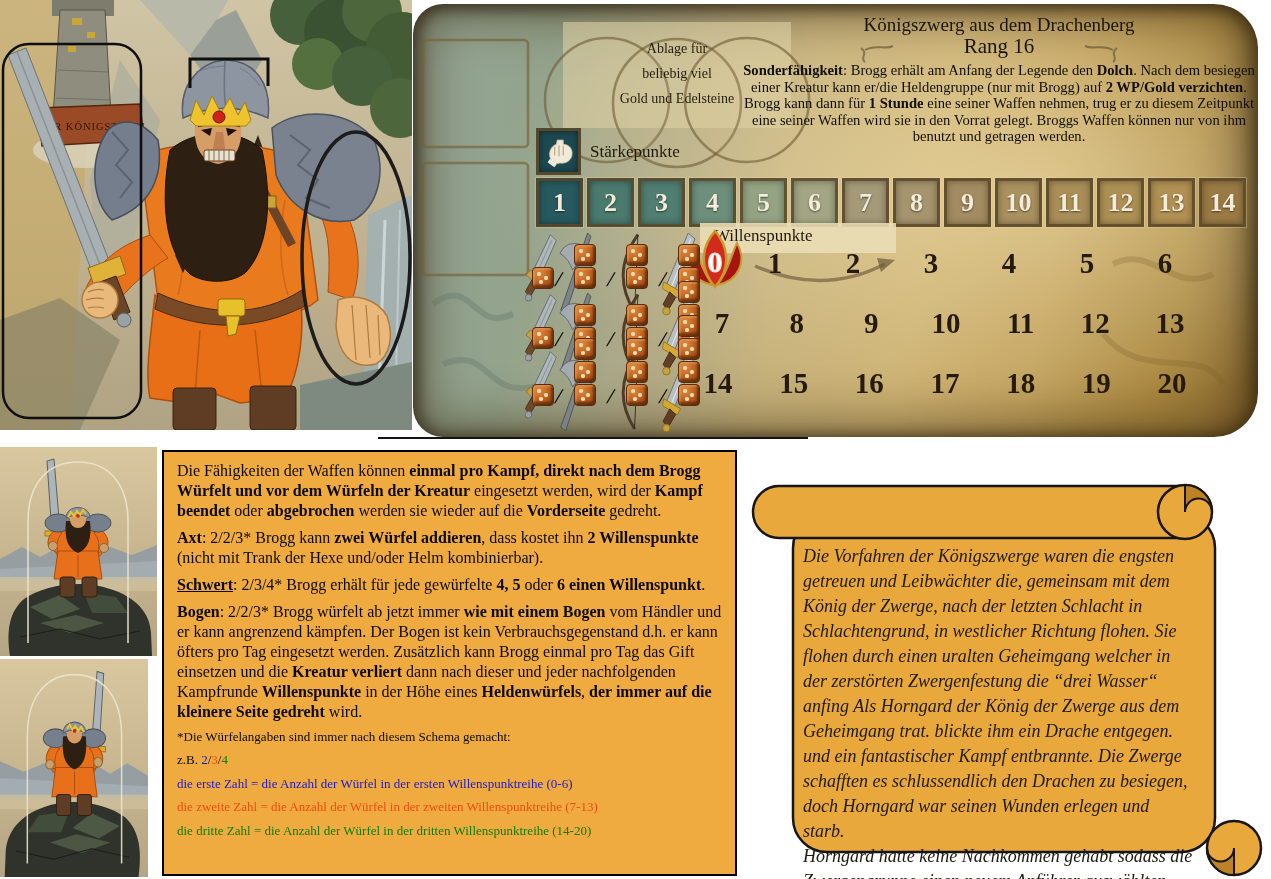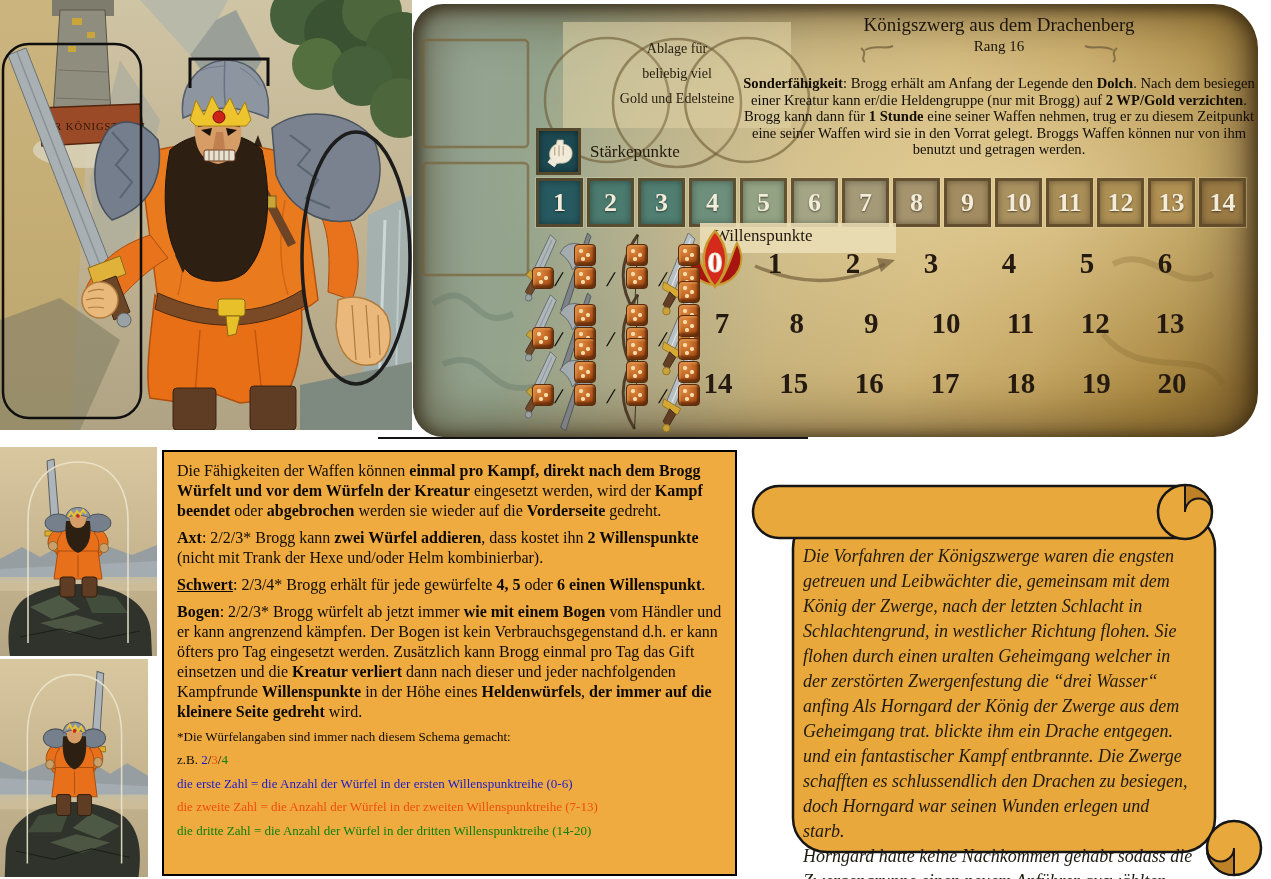--- a/index.html
+++ b/index.html
@@ -23,22 +23,22 @@
   }
   #board-ornaments{left:0;top:0;width:845px;height:433px;pointer-events:none}
   .board-text{color:#20180c}
   #storage-label{left:150px;top:32px;width:228px;text-align:center;font-size:14px;line-height:25px;color:#251d0e}
   #strength-label{left:177px;top:138px;font-size:17px;color:#20180c}
   #will-label-patch{left:287px;top:219px;width:196px;height:30px;background:rgba(234,222,182,.88)}
   #will-label{left:301px;top:222px;font-size:17px;color:#20180c}
   #title-block{left:330px;top:10px;width:512px;text-align:center}
   #board-title{font-variant:small-caps;font-size:34px;letter-spacing:1.5px;font-weight:600;line-height:36px;color:#241b0e}
   #board-subtitle{font-size:19px;line-height:22px}
-  #board-rank{font-size:15px;line-height:21px}
-  #board-special{font-size:14.6px;line-height:16.6px;margin-top:18px;text-align:center;color:#120d06}
+  #board-rank{font-size:21px;line-height:21px}
+  #board-special{font-size:14.6px;line-height:16.6px;margin-top:5px;text-align:center;color:#120d06}
 
   
   #fist-cell{left:123px;top:124px;width:45px;height:47px;background:#1d4a52;border:3px solid rgba(92,72,40,.9);
     box-sizing:border-box;display:flex;align-items:center;justify-content:center;box-shadow:inset 0 0 7px rgba(0,0,0,.5)}
   #strength-track{left:123px;top:174px;display:flex;gap:4px}
   .sp-cell{width:47px;height:49px;border:3px solid rgba(88,68,38,.85);box-sizing:border-box;
     display:flex;align-items:center;justify-content:center;
     box-shadow:inset 0 0 7px rgba(0,0,0,.38), 0 0 0 1px rgba(240,225,180,.3);
     color:#f3ecd9;font-size:26px;font-weight:700;text-shadow:0 1px 2px rgba(0,0,0,.55)}
 

